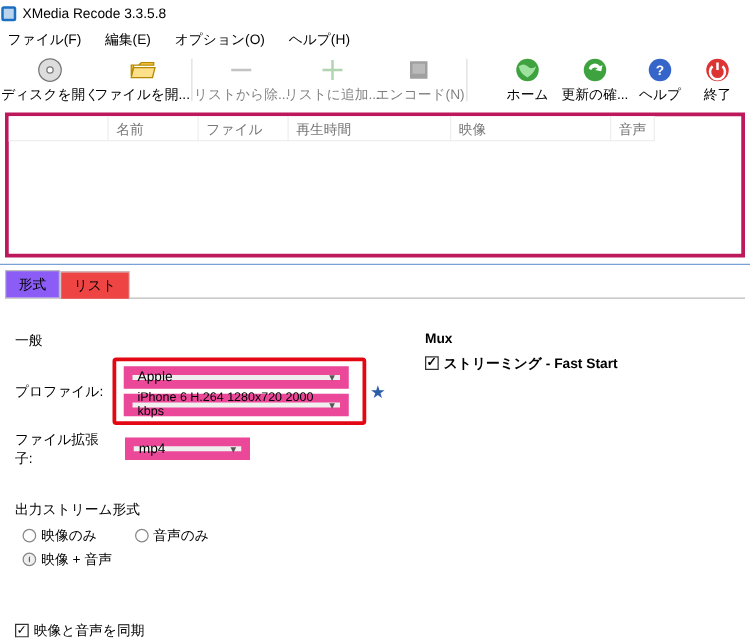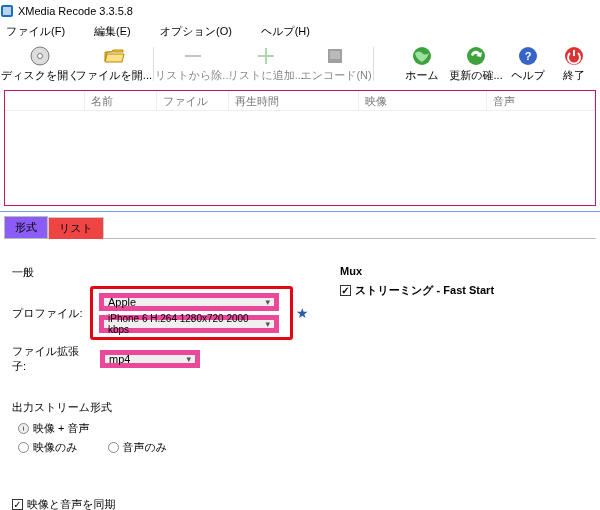--- a/index.html
+++ b/index.html
@@ -1,42 +1,42 @@
 <!DOCTYPE html>
 <html><head>
 <meta charset="utf-8">
 <style>
   * { box-sizing: border-box; font-family: "Meiryo UI", "MS UI Gothic", sans-serif; font-size: 11px; }
   body { margin: 0; background: #fff; width: 600px; height: 510px; overflow: hidden; position: relative; }
   .titlebar { height: 22px; display: flex; align-items: center; padding: 0 0; background: #fff; color: #000; }
   .titlebar .icon { width: 14px; height: 14px; margin-right: 4px; display:inline-flex; align-items:center; justify-content:center;}
-  .menubar { height: 18px; display: flex; align-items: center; padding: 0 2px; gap: 21px; }
+  .menubar { height: 18px; display: flex; align-items: center; padding: 0 2px; gap: 11px; }
   .menubar span { padding: 1px 4px; }
   .toolbar { height: 48px; display: flex; align-items: center; padding: 2px 4px; gap: 2px; border-bottom: 0 solid #eee; }
   .tbtn { display: flex; flex-direction: column; align-items: center; justify-content: center; min-width: 56px; height: 44px; padding: 1px 2px; }
   .tbtn .ic { width: 22px; height: 22px; display: flex; align-items: center; justify-content: center; }
   .tbtn .lb { margin-top: 1px; white-space: nowrap; }
   .tsep { width: 1px; height: 34px; background: #ddd; margin: 0 2px; }
-  .grid-wrap { border: 1px solid #be185d; margin: 2px 4px 0 4px; height: 116px; background: #fff; display: flex; flex-direction: column; }
+  .grid-wrap { border: 3px solid #be185d; margin: 2px 4px 0 4px; height: 116px; background: #fff; display: flex; flex-direction: row; }
   .gh { display: flex; height: 20px; background: #fff; color:#777; }
   .gh div { border-right: 1px solid #eee; border-bottom: 1px solid #eee; padding: 3px 6px; }
   .gb { flex: 1; }
   .hr { height: 1px; background: #7aa0d8; margin-top: 5px; }
   .tabs { display: flex; gap: 0; margin: 4px 4px 0 4px; }
   .tab { padding: 3px 10px; border: 1px solid #bbb; border-bottom: none; background: #8b5cf6; position: relative; z-index:2;}
   .tab.inactive { background: #ef4444; border-color:#ccc; top:1px;}
   .panel { border-top: 1px solid #bbb; margin: 0 4px; padding: 22px 8px 0 8px; position: relative; }
   .columns { display: flex; gap: 8px; }
   .col-l { flex: 0 0 320px; }
   .col-r { flex: 1; font-weight: bold; }
   .grp { border: 0 solid #ccc; padding: 4px 0 8px 0; }
   .grp > .gl { color:#000; margin-bottom:6px;}
   .row { display: flex; align-items: center; margin-bottom: 4px; }
   .row .lbl { width: 78px; }
-  .sel { border: 5px solid #ec4899; background: #efefef; height: 18px; padding: 1px 4px; display: flex; align-items: center; justify-content: space-between; }
+  .sel { border: 7px solid #ec4899; background: #efefef; height: 18px; padding: 1px 4px; display: flex; align-items: center; justify-content: space-between; }
   .sel .arr { font-size: 9px; color:#555;}
   .redbox { border: 3px solid #e30613; border-radius: 3px; padding: 4px 6px; width: 203px; }
   .radio-row { display:flex; gap: 30px; margin: 4px 0 4px 6px;}
   .radio { display:flex; align-items:center; gap:4px;}
   .rc { width:11px; height:11px; border:1px solid #888; border-radius:50%; display:inline-flex; align-items:center; justify-content:center;}
   .rc.sel::after { content:""; width:5px; height:5px; background:#555; border-radius:50%;}
   .cb { width:11px; height:11px; border:1px solid #333; display:inline-flex; align-items:center; justify-content:center; margin-right:4px;}
   .cb.ck::after { content:"✓"; font-size:10px; line-height:10px; color:#000;}
   .star { font-size:14px; color:#2b5dab; margin-left:3px;}
   .muxrow { display:flex; align-items:center; margin-top:4px;}
@@ -191,32 +191,32 @@
             <span>mp4</span>
               <span class="arr">▾</span>
           </div>
         </div>
       </div>
 
       <div class="grp" style="margin-top:10px;">
         <div class="gl">出力ストリーム形式</div>
         <div class="radio-row">
           <div class="radio">
-              <span class="rc sel"></span>
-              <span>映像 + 音声</span>
-            </div>
-        </div>
-        <div class="radio-row">
-          <div class="radio">
               <span class="rc"></span>
               <span>映像のみ</span>
             </div>
           <div class="radio">
               <span class="rc"></span>
               <span>音声のみ</span>
+            </div>
+        </div>
+        <div class="radio-row">
+          <div class="radio">
+              <span class="rc sel"></span>
+              <span>映像 + 音声</span>
             </div>
         </div>
       </div>
 
       <div style="margin-top:30px; display:flex; align-items:center;">
         <span class="cb ck"></span>
         <span>映像と音声を同期</span>
       </div>
     </div>
 

